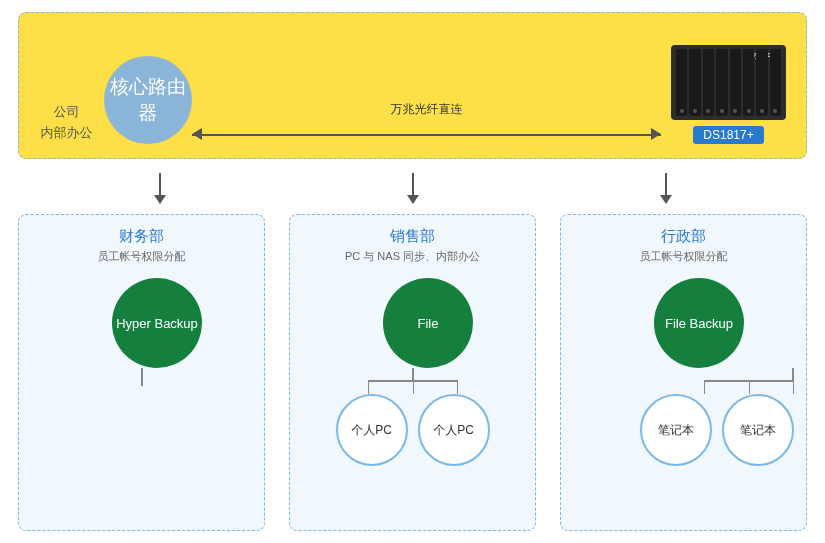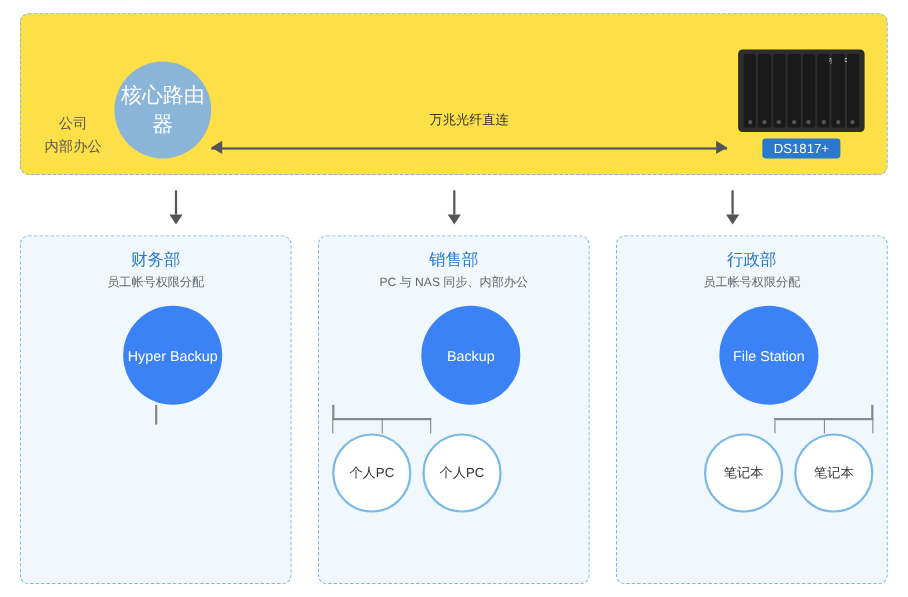--- a/index.html
+++ b/index.html
@@ -221,21 +221,21 @@
     .dept-desc {
       font-size: 11px;
       color: #666;
       margin-bottom: 14px;
     }
 
     .app-circle {
       width: 90px;
       height: 90px;
       border-radius: 50%;
-      background: #3b82f6;
+      background: #15803d;
       display: flex;
       align-items: center;
       justify-content: center;
       color: white;
       font-size: 13px;
       text-align: left;
       flex-shrink: 0;
       margin-left: 31px;
     }
 
@@ -348,41 +348,41 @@
     <div class="dept-card">
       <div class="dept-title">财务部</div>
       <div class="dept-desc">员工帐号权限分配</div>
       <div class="app-circle">Hyper Backup</div>
       <div class="connector-line-down"></div>
     </div>
 
     <div class="dept-card">
       <div class="dept-title">销售部</div>
       <div class="dept-desc">PC 与 NAS 同步、内部办公</div>
-      <div class="app-circle">Backup</div>
-
-      <div style="display:flex;flex-direction:column;width:100%;">
+      <div class="app-circle">File</div>
+
+      <div style="display:flex;flex-direction:column;align-items:center;width:100%;">
         <div style="width:2px;height:12px;background:#888;"></div>
         <div style="position:relative;width:90px;height:14px;">
           <div style="position:absolute;top:0;left:50%;width:1px;height:14px;background:#888;"></div>
           <div style="position:absolute;top:0;left:0;right:0;height:2px;background:#888;"></div>
           <div style="position:absolute;top:0;left:0;width:1px;height:14px;background:#888;"></div>
           <div style="position:absolute;top:0;right:0;width:1px;height:14px;background:#888;"></div>
         </div>
         <div class="two-children">
           <div class="child-circle">个人PC</div>
           <div class="child-circle">个人PC</div>
         </div>
       </div>
     </div>
 
     <div class="dept-card">
       <div class="dept-title">行政部</div>
       <div class="dept-desc">员工帐号权限分配</div>
-      <div class="app-circle">File Station</div>
+      <div class="app-circle">File Backup</div>
 
       <div style="display:flex;flex-direction:column;align-items:flex-end;width:100%;">
         <div style="width:2px;height:12px;background:#888;"></div>
         <div style="position:relative;width:90px;height:14px;">
           <div style="position:absolute;top:0;left:50%;width:1px;height:14px;background:#888;"></div>
           <div style="position:absolute;top:0;left:0;right:0;height:2px;background:#888;"></div>
           <div style="position:absolute;top:0;left:0;width:1px;height:14px;background:#888;"></div>
           <div style="position:absolute;top:0;right:0;width:1px;height:14px;background:#888;"></div>
         </div>
         <div class="two-children">

